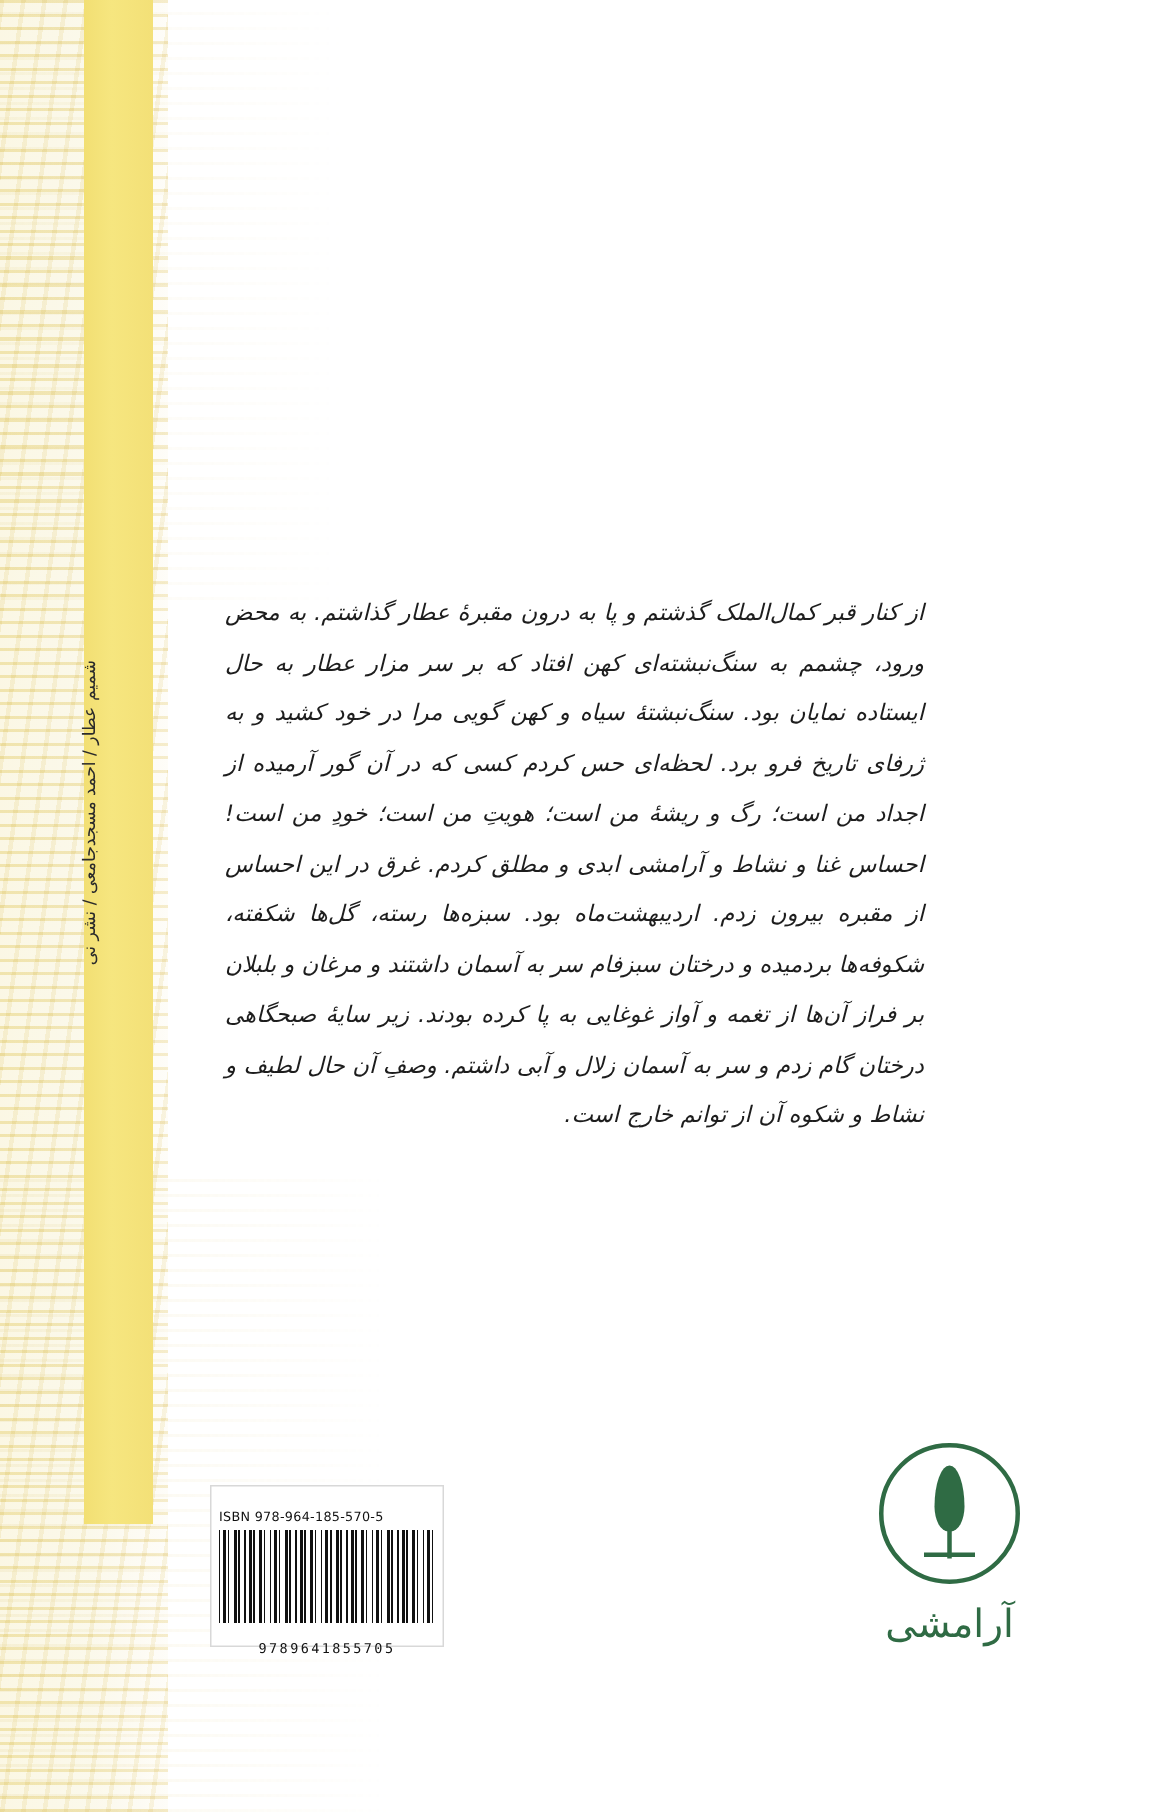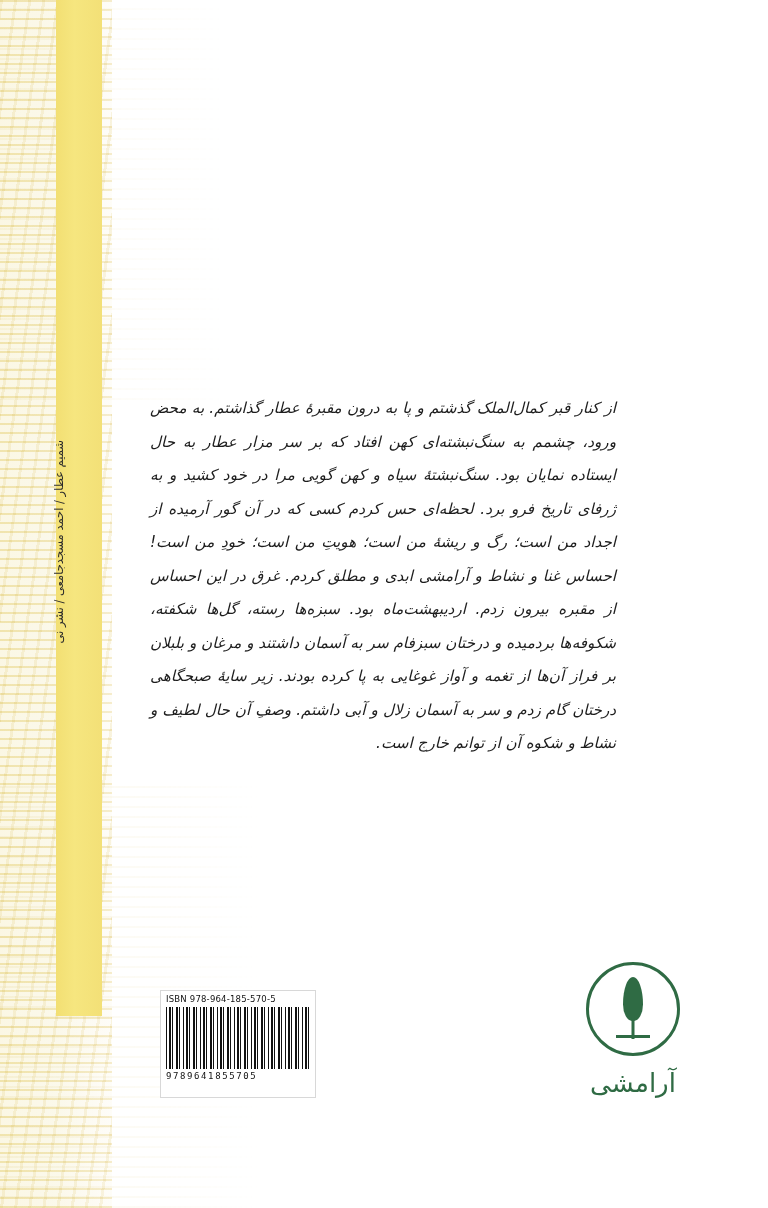--- a/index.html
+++ b/index.html
@@ -130,28 +130,28 @@
     font-family: "DejaVu Sans", sans-serif;
     font-size: 15.2px;
     line-height: 33.5px;
     color: #1d1d1d;
     font-style: italic;
   }
 
   
   .barcode-block {
     position: absolute;
-    left: 160px;
+    left: 140px;
     top: 990px;
     width: 156px;
     height: 108px;
     background: #ffffff;
     border: 1px solid #d8d8d8;
     box-sizing: border-box;
-    padding: 3px 5px 3px 5px;
+    padding: 16px 5px 3px 5px;
   }
   .isbn-line {
     font-family: "DejaVu Sans", sans-serif;
     font-size: 8.5px;
     color: #111;
     letter-spacing: 0.2px;
     direction: ltr;
     text-align: left;
     margin-bottom: 3px;
   }
@@ -164,23 +164,23 @@
         #111 3px, #111 5px, #fff 5px, #fff 6px,
         #111 6px, #111 7px, #fff 7px, #fff 10px,
         #111 10px, #111 12px, #fff 12px, #fff 13px,
         #111 13px, #111 14px, #fff 14px, #fff 17px);
   }
   .barcode-digits {
     font-family: "DejaVu Sans Mono", monospace;
     font-size: 9px;
     letter-spacing: 1.6px;
     color: #111;
-    text-align: left;
+    text-align: center;
     direction: ltr;
-    margin-top: 2px;
+    margin-top: 13px;
   }
 
   
   .publisher {
     position: absolute;
     left: 568px;
     top: 962px;
     width: 130px;
     text-align: center;
   }

